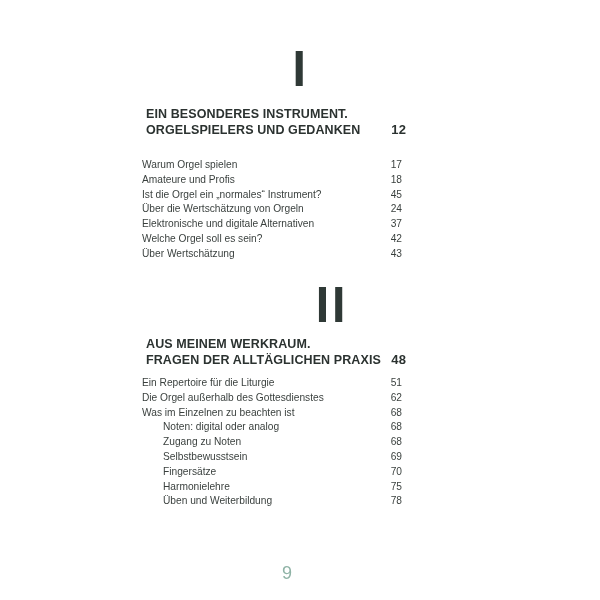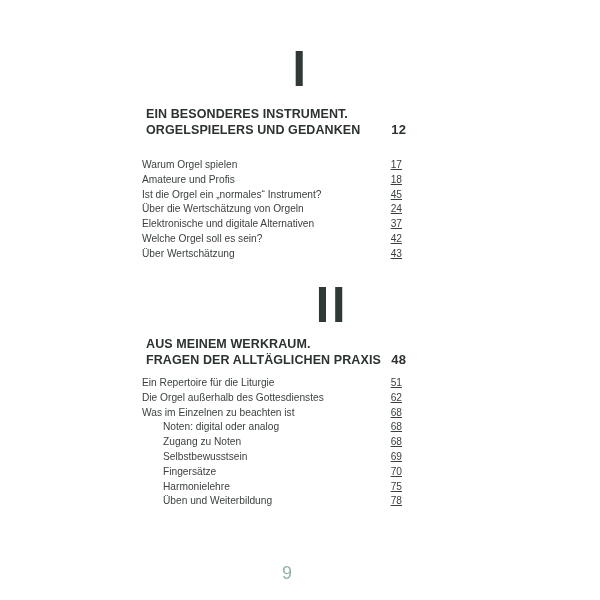--- a/index.html
+++ b/index.html
@@ -29,21 +29,21 @@
     .ch2 { top: 336px; }
     .entries { position: absolute; left: 131px; width: 262px; margin-left: 11px; }
     .entries1 { top: 158px; }
     .entries2 { top: 376px; }
     .entry {
       position: relative; height: 14.8px; line-height: 14.8px;
       font-family: "Liberation Sans", sans-serif; font-size: 10.2px;
       color: #3a403e; white-space: nowrap;
     }
     .entry.sub { padding-left: 21px; }
-    .entry .pg { position: absolute; right: 2px; top: 0; text-decoration: underline; }
+    .entry .pg { position: absolute; right: 2px; top: 0; }
     .folio {
       position: absolute; left: 0; top: 563px; width: 574px; text-align: center;
       font-family: "Liberation Sans", sans-serif; font-size: 18px; color: #8fb3a6;
     }
   </style>
 </head>
 <body>
 
 <div class="page">
 

